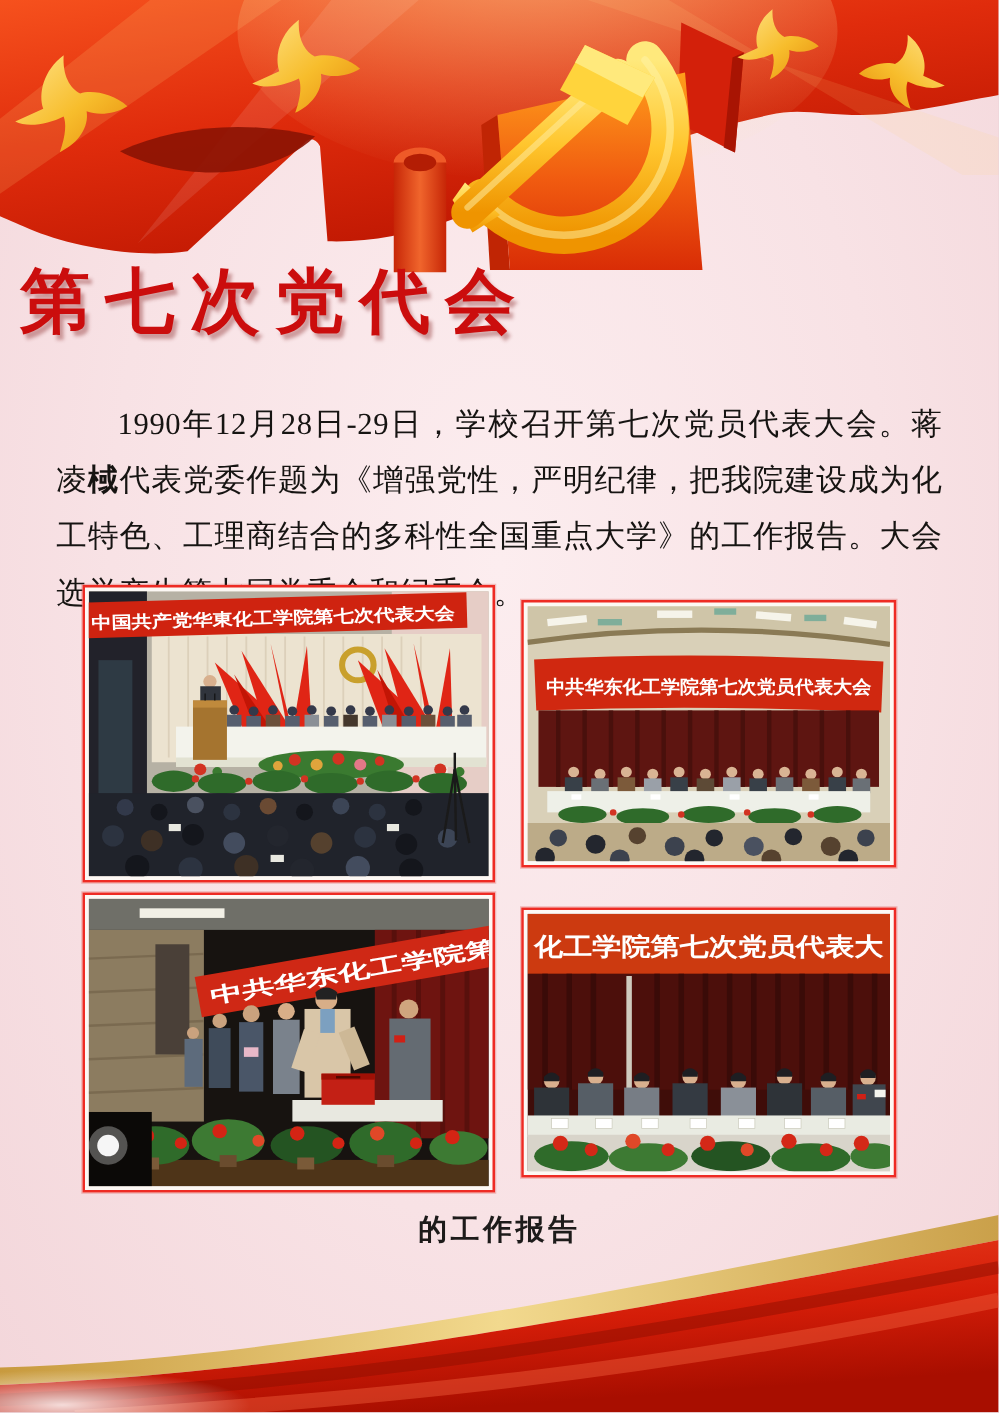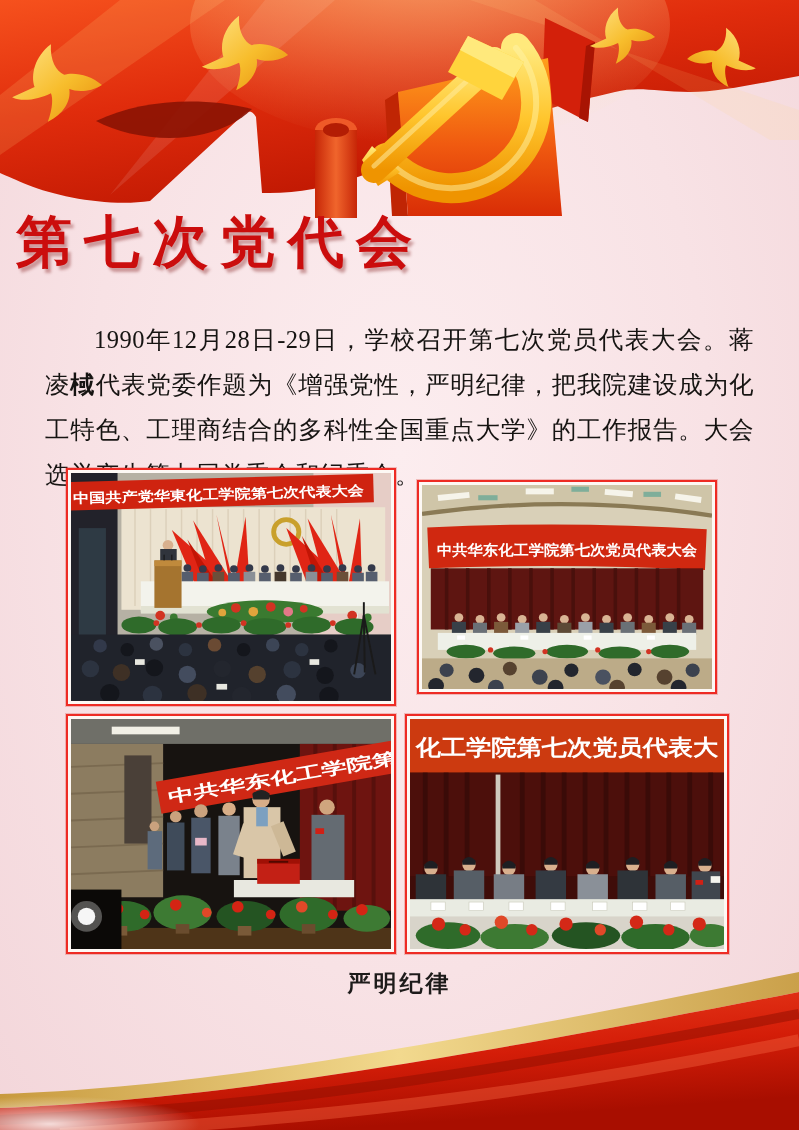--- a/index.html
+++ b/index.html
@@ -470,21 +470,21 @@
           <rect x="172" y="216" width="14" height="10" fill="#7a5a38"></rect>
             <rect x="238" y="214" width="14" height="10" fill="#6a4c2e"></rect>
         </g>
 
         <rect x="0" y="178" width="52" height="62" fill="#0b0907"></rect>
         <circle cx="16" cy="206" r="9" fill="#ffffff" opacity="0.95"></circle>
         <circle cx="16" cy="206" r="16" fill="#ffffff" opacity="0.3"></circle>
       </svg>
     </figure>
 
-    <figure class="photo" style="margin:0">
+    <figure class="photo" style="margin:12px">
       <svg viewBox="0 0 330 240" preserveAspectRatio="none">
         <rect width="330" height="240" fill="#3f0d09"></rect>
 
         <g>
           <rect x="0" y="0" width="330" height="56" fill="#cc3a10"></rect>
           <text class="ph-banner-text" x="165" y="38" font-size="23" text-anchor="middle" textLength="318" lengthAdjust="spacingAndGlyphs">化工学院第七次党员代表大</text>
         </g>
 
         <rect x="0" y="56" width="330" height="108" fill="#4c0f0b"></rect>
         <g stroke="#3a0b08" stroke-width="5">
@@ -562,21 +562,21 @@
           <circle cx="164" cy="214" r="7" fill="#d42817"></circle>
             <circle cx="200" cy="220" r="6" fill="#e04828"></circle>
           <circle cx="238" cy="212" r="7" fill="#d42817"></circle>
             <circle cx="272" cy="220" r="6" fill="#d42817"></circle>
           <circle cx="304" cy="214" r="7" fill="#d42817"></circle>
         </g>
       </svg>
     </figure>
   </div>
 
-  <div class="caption">严明纪律</div>
+  <div class="caption">的工作报告</div>
 
   <svg class="footer-art" viewBox="0 0 799 162" preserveAspectRatio="none" aria-hidden="true">
     <defs>
       <linearGradient id="goldBand" x1="0" y1="0" x2="1" y2="0">
         <stop offset="0" stop-color="#c89a3e"></stop>
         <stop offset="0.5" stop-color="#f2d98e"></stop>
         <stop offset="1" stop-color="#caa04a"></stop>
       </linearGradient>
       <linearGradient id="silkG" x1="0" y1="0" x2="0.4" y2="1">
         <stop offset="0" stop-color="#ef4523"></stop>

